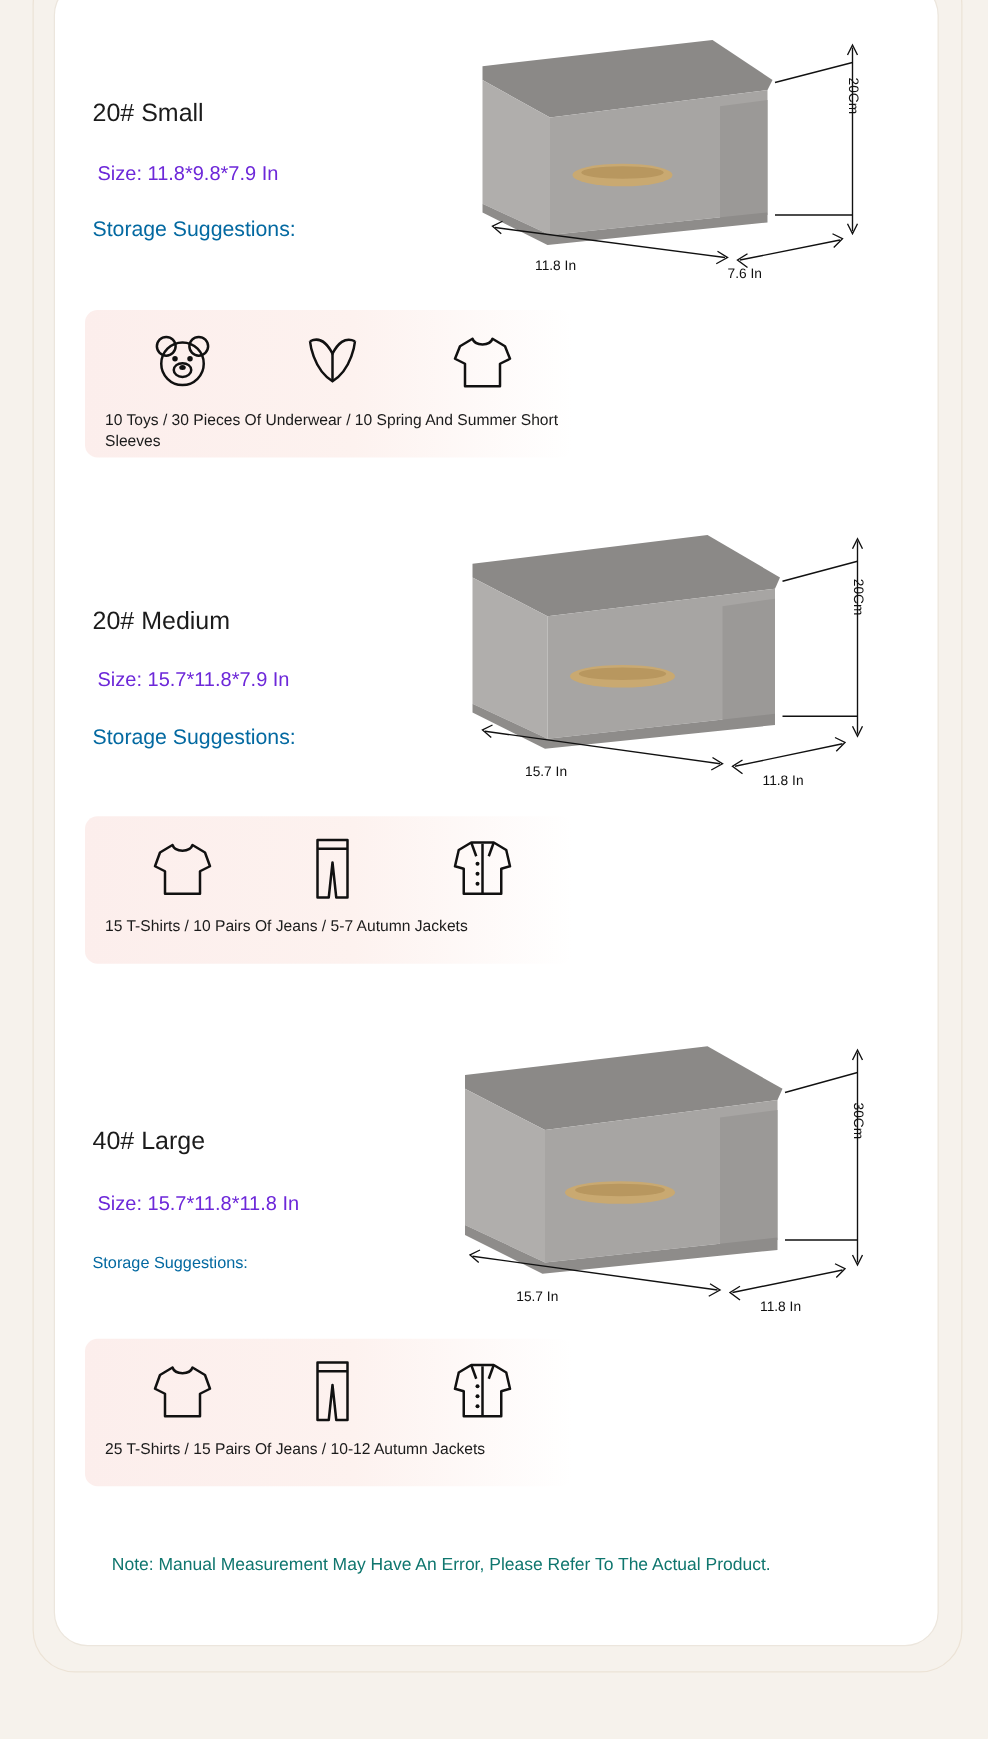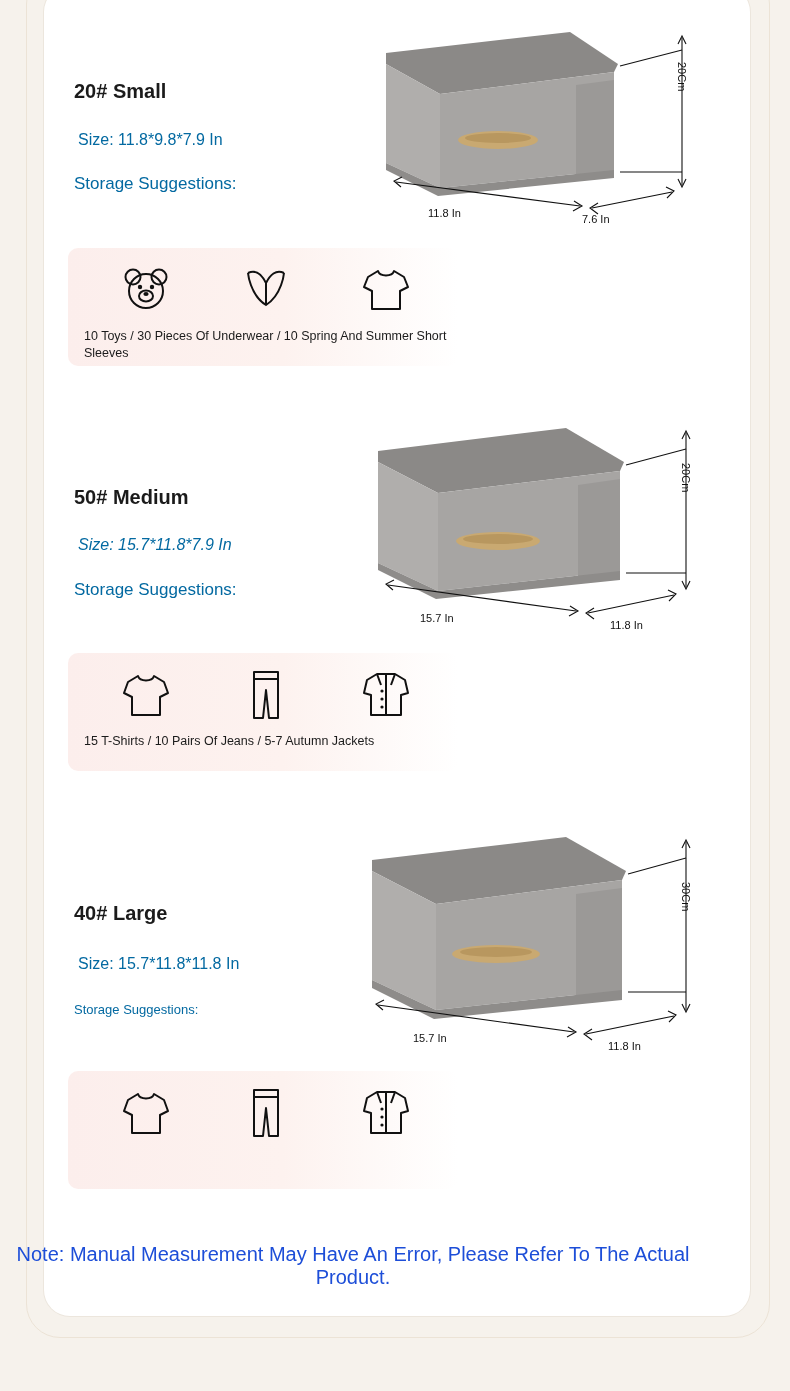--- a/index.html
+++ b/index.html
@@ -42,27 +42,27 @@
     pointer-events: none;
   }
 
   
   .section { position: absolute; left: 0; top: 0; width: 706px; }
 
   .title {
     position: absolute;
     font-size: 20px;
     color: #1b1b1b;
-    font-weight: 700;
+    font-weight: 400;
     white-space: nowrap;
   }
   .size-line {
     position: absolute;
     font-size: 16px;
-    color: #0369a1;
+    color: #6d28d9;
     white-space: nowrap;
   }
   .sugg-line {
     position: absolute;
     font-size: 17px;
     color: #0369a1;
     white-space: nowrap;
   }
   .sugg-line.small {
     font-size: 13px;
@@ -115,22 +115,22 @@
   }
   .dim-label.vert {
     writing-mode: vertical-rl;
     text-orientation: mixed;
   }
 
   .note {
     position: absolute;
     width: 706px;
     text-align: center;
-    font-size: 20px;
-    color: #1d4ed8;
+    font-size: 14px;
+    color: #0f766e;
     left: 0;
   }
 </style>
 </head>
 <body>
 
 <div class="page">
   <div class="outer-frame"></div>
   <div class="card"></div>
 
@@ -211,22 +211,22 @@
           <svg width="52" height="50" viewBox="0 0 52 50">
             <path d="M18 6 L8 12 L4 22 L12 26 L12 44 L40 44 L40 26 L48 22 L44 12 L34 6 C32 12 20 12 18 6 Z" fill="none" stroke="#111" stroke-width="2" stroke-linejoin="round"></path>
           </svg>
         </div>
       </div>
       <div class="panel-caption wrap">10 Toys / 30 Pieces Of Underwear / 10 Spring And Summer Short Sleeves</div>
     </div>
   </div>
 
   <div class="section">
-    <div class="title" style="left:74px; top:486px;">50# Medium</div>
-    <div class="size-line" style="left:78px; top:536px;font-style:italic;">Size: 15.7*11.8*7.9 In</div>
+    <div class="title" style="left:74px; top:486px;">20# Medium</div>
+    <div class="size-line" style="left:78px; top:536px;">Size: 15.7*11.8*7.9 In</div>
     <div class="sugg-line" style="left:74px; top:580px;">Storage Suggestions:</div>
 
     <div class="box-wrap" style="left:370px; top:415px; width:330px; height:230px;">
       <svg width="330" height="230" viewBox="0 0 330 230">
         <polygon points="12,38 196,16 250,48 68,74" fill="#cfd8d6" stroke="#8d8b89" stroke-width="1"></polygon>
         <g stroke="#9fb0af" stroke-width="2.4">
           <line x1="36" y1="40" x2="86" y2="70"></line>
           <line x1="58" y1="37" x2="108" y2="67"></line>
           <line x1="80" y1="35" x2="130" y2="65"></line>
           <line x1="102" y1="32" x2="152" y2="62"></line>
@@ -351,17 +351,18 @@
             <path d="M18 5 L8 11 L5 24 L12 26 L12 46 L42 46 L42 26 L49 24 L46 11 L36 5 Z" fill="none" stroke="#111" stroke-width="2" stroke-linejoin="round"></path>
             <line x1="27" y1="6" x2="27" y2="46" stroke="#111" stroke-width="2"></line>
             <line x1="18" y1="5" x2="22" y2="16" stroke="#111" stroke-width="2"></line>
             <line x1="36" y1="5" x2="32" y2="16" stroke="#111" stroke-width="2"></line>
             <circle cx="23" cy="22" r="1.6" fill="#111"></circle>
             <circle cx="23" cy="30" r="1.6" fill="#111"></circle>
             <circle cx="23" cy="38" r="1.6" fill="#111"></circle>
           </svg>
         </div>
       </div>
+      <div class="panel-caption">25 T-Shirts / 15 Pairs Of Jeans / 10-12 Autumn Jackets</div>
     </div>
   </div>
 
   <div class="note" style="top:1243px;">Note: Manual Measurement May Have An Error, Please Refer To The Actual Product.</div>
 </div>
 
 </body></html>

